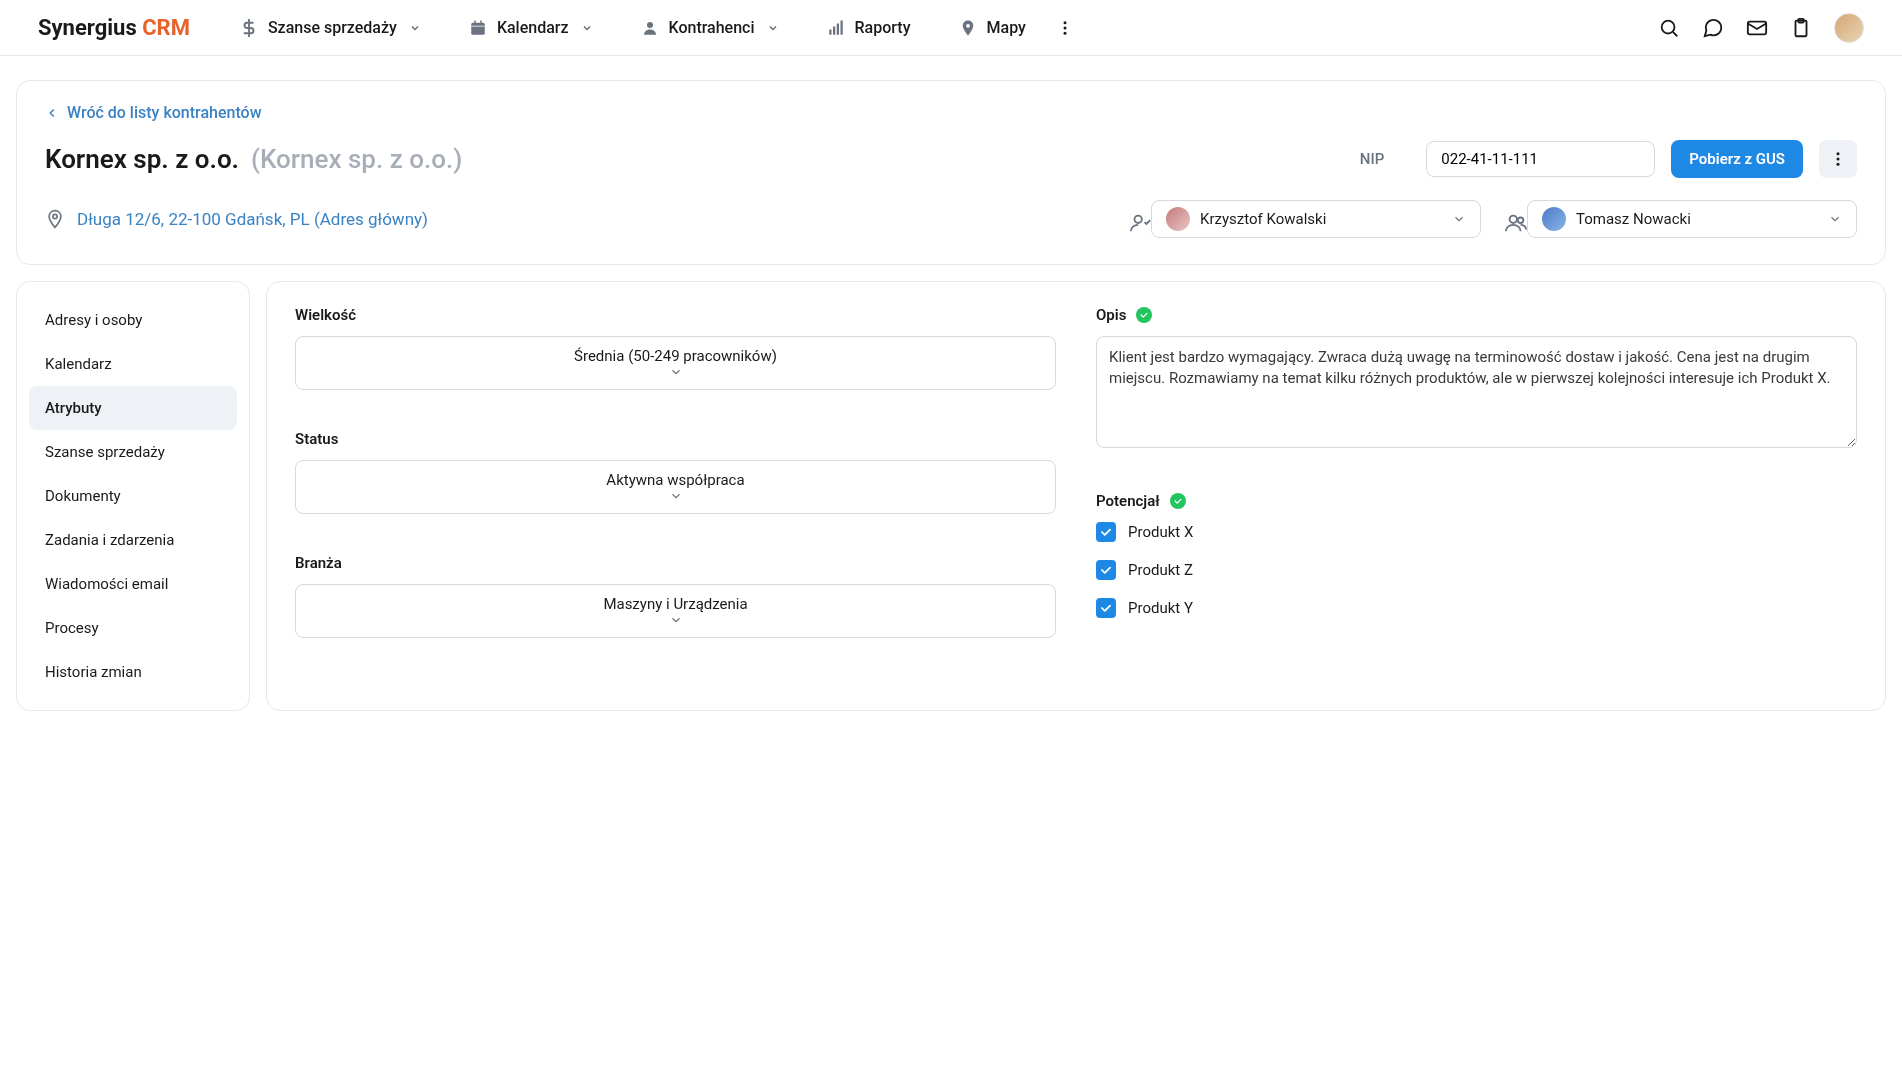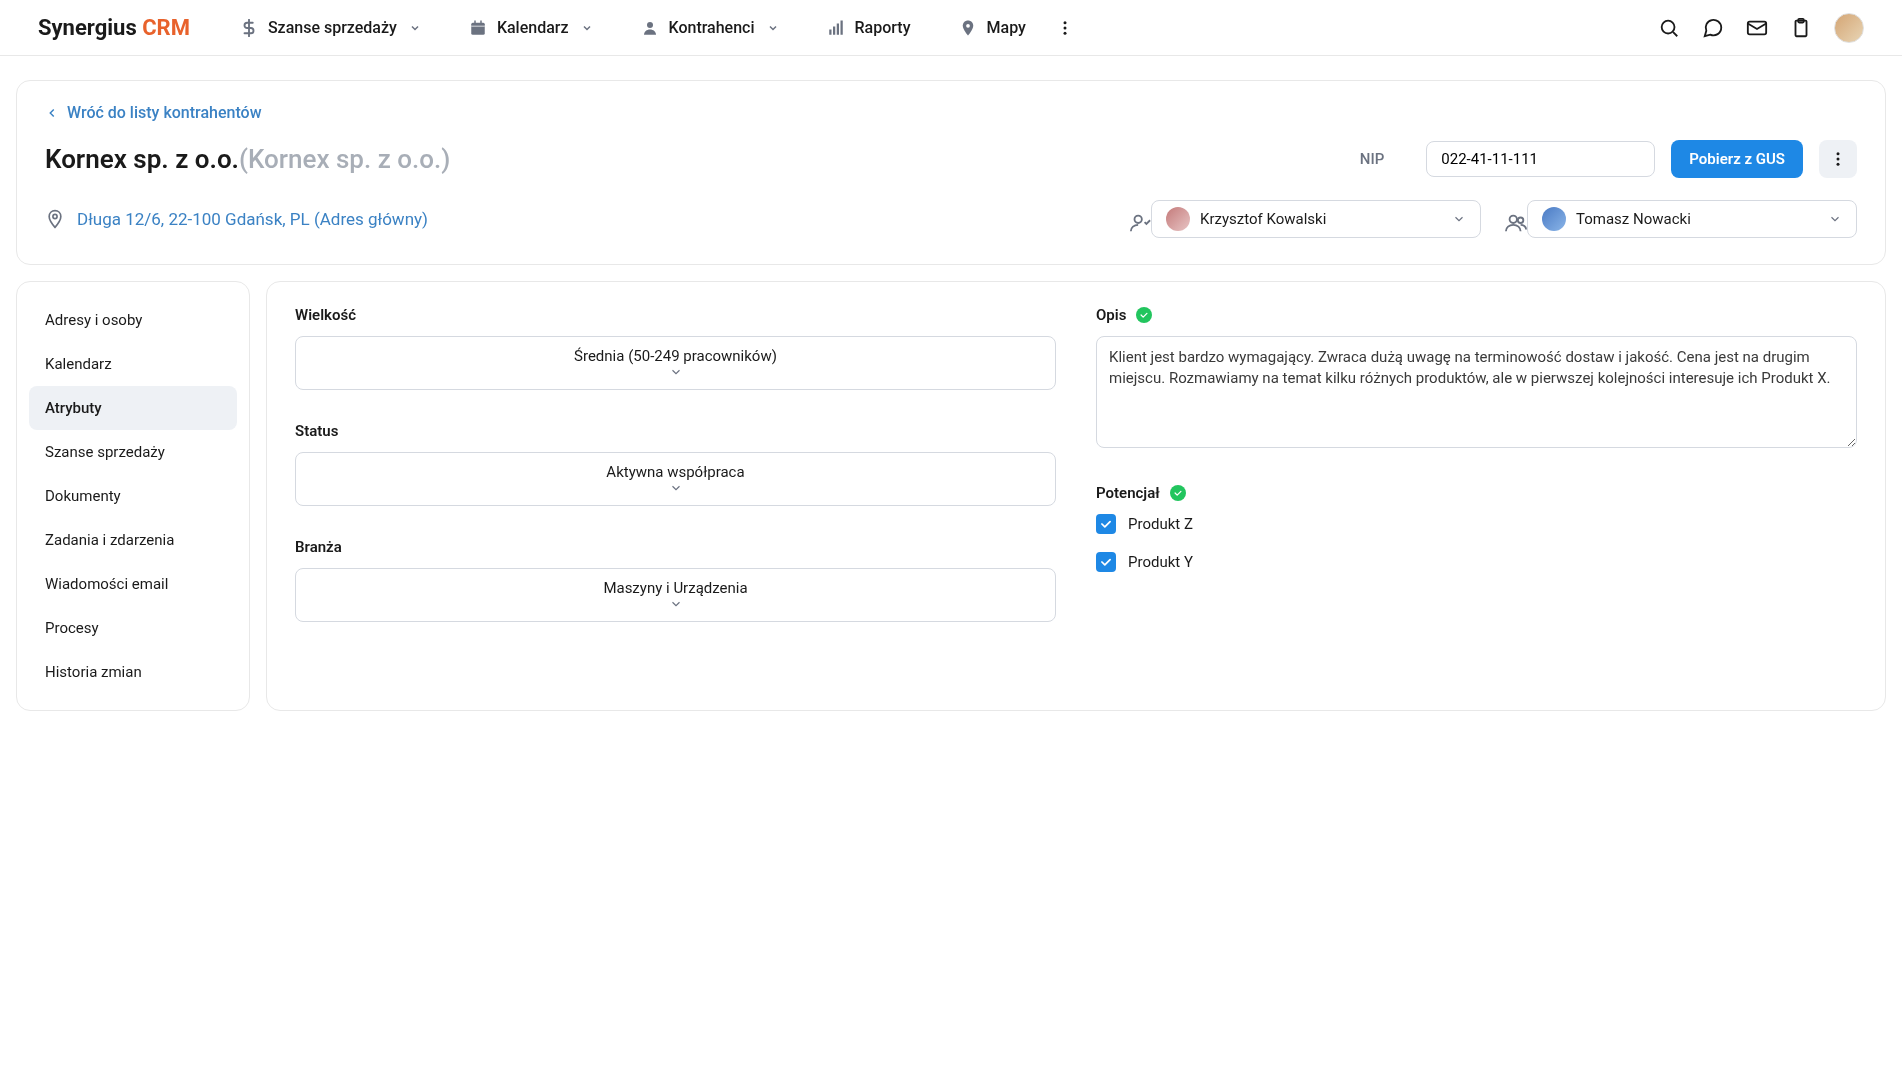--- a/index.html
+++ b/index.html
@@ -19,21 +19,21 @@
     .avatar-top { width: 30px; height: 30px; border-radius: 50%; background: linear-gradient(135deg,#d4a574,#e8d5b5); border: 1px solid #e0e0e0; cursor: pointer;}
     .more-dots { width: 22px; height: 22px; cursor: pointer; display: flex; align-items: center; justify-content: center;}
     
     
     .container { padding: 24px 16px; }
     .page-card { background: #fff; border: 1px solid #e8e8e8; border-radius: 14px; padding: 22px 28px 26px; margin-bottom: 16px; }
     .back-link { display: flex; align-items: center; gap: 8px; color: #3b82c4; font-size: 16px; font-weight: 500; cursor: pointer; margin-bottom: 18px;}
     .back-link svg { width: 14px; height: 14px; stroke: #3b82c4; fill: none; stroke-width: 2.5;}
     
     .title-row { display: flex; align-items: center; justify-content: space-between; margin-bottom: 22px; gap: 16px;}
-    .title-left { display: flex; align-items: flex-start; }
+    .title-left { display: flex; align-items: flex-start; gap: 12px; }
     .company-name { font-size: 26px; font-weight: 600; color: #1a1a1a; }
     .company-sub { font-size: 26px; font-weight: 500; color: #a8aeb7; }
     .title-right { display: flex; align-items: center; gap: 16px; }
     .nip-label { font-size: 15px; color: #6b7280; font-weight: 500; }
     .nip-input { border: 1px solid #d5d9e0; border-radius: 8px; padding: 8px 14px; font-size: 15px; min-width: 150px; margin-left: 26px; }
     .primary-btn { background: #1e88e5; color: #fff; font-size: 15px; font-weight: 600; border: none; border-radius: 8px; padding: 10px 18px; cursor: pointer; }
     .more-btn { background: #eef1f5; border: none; border-radius: 8px; width: 38px; height: 38px; cursor: pointer; display: flex; align-items: center; justify-content: center;}
     
     .meta-row { display: flex; align-items: center; gap: 24px; }
     .address { display: flex; align-items: center; gap: 12px; color: #3b82c4; font-size: 17px; cursor: pointer; flex: 1;}
@@ -47,21 +47,21 @@
     .person-select span { font-size: 15px; }
     
     
     .content-row { display: flex; gap: 16px; }
     .sidebar { width: 234px; background: #fff; border: 1px solid #e8e8e8; border-radius: 14px; padding: 16px 12px; align-self: flex-start;}
     .sidebar-item { padding: 13px 16px; font-size: 15px; color: #1a1a1a; cursor: pointer; border-radius: 8px;}
     .sidebar-item.active { background: #eef1f5; font-weight: 500; }
     
     .main { flex: 1; background: #fff; border: 1px solid #e8e8e8; border-radius: 14px; padding: 24px 28px 32px; display: flex; gap: 40px;}
     .col { flex: 1; }
-    .field { margin-bottom: 32px; }
+    .field { margin-bottom: 40px; }
     .field-label { font-size: 15px; font-weight: 600; margin-bottom: 12px; display: flex; align-items: center; gap: 10px;}
     .check-badge { width: 16px; height: 16px; background: #22c55e; border-radius: 50%; display: inline-flex; align-items: center; justify-content: center;}
     .check-badge svg { width: 10px; height: 10px; stroke: #fff; fill: none; stroke-width: 3; stroke-linecap: round; stroke-linejoin: round;}
     .select { border: 1px solid #d5d9e0; border-radius: 8px; padding: 10px 14px; display: flex; justify-content: space-between; align-items: center; font-size: 15px; cursor: pointer; flex-direction: column;}
     .textarea { border: 1px solid #d5d9e0; border-radius: 8px; padding: 10px 12px; font-size: 15px; width: 100%; height: 112px; resize: both; font-family: inherit; line-height: 1.4; color: #3a3a3a;}
     .checkbox-item { display: flex; align-items: center; gap: 12px; margin-bottom: 18px;}
     .checkbox { width: 20px; height: 20px; border-radius: 4px; background: #1e88e5; display: flex; align-items: center; justify-content: center; cursor: pointer;}
     .checkbox svg { width: 14px; height: 14px; stroke: #fff; fill: none; stroke-width: 3; stroke-linecap: round; stroke-linejoin: round;}
     .checkbox-label { font-size: 15px; }
     
@@ -296,27 +296,35 @@
                   <polyline points="5 12 10 17 19 8"></polyline>
                 </svg>
               </span>
           </div>
           <div class="checkbox-item">
             <div class="checkbox">
                 <svg viewBox="0 0 24 24">
                   <polyline points="5 12 10 17 19 8"></polyline>
                 </svg>
               </div>
-            <span class="checkbox-label">Produkt Z</span>
+            <span class="checkbox-label">Produkt X</span>
           </div>
           <div class="checkbox-item">
             <div class="checkbox">
                 <svg viewBox="0 0 24 24">
                   <polyline points="5 12 10 17 19 8"></polyline>
                 </svg>
               </div>
+            <span class="checkbox-label">Produkt Z</span>
+          </div>
+          <div class="checkbox-item">
+            <div class="checkbox">
+                <svg viewBox="0 0 24 24">
+                  <polyline points="5 12 10 17 19 8"></polyline>
+                </svg>
+              </div>
             <span class="checkbox-label">Produkt Y</span>
           </div>
         </div>
       </div>
     </div>
   </div>
 </div>
 
 </body></html>

